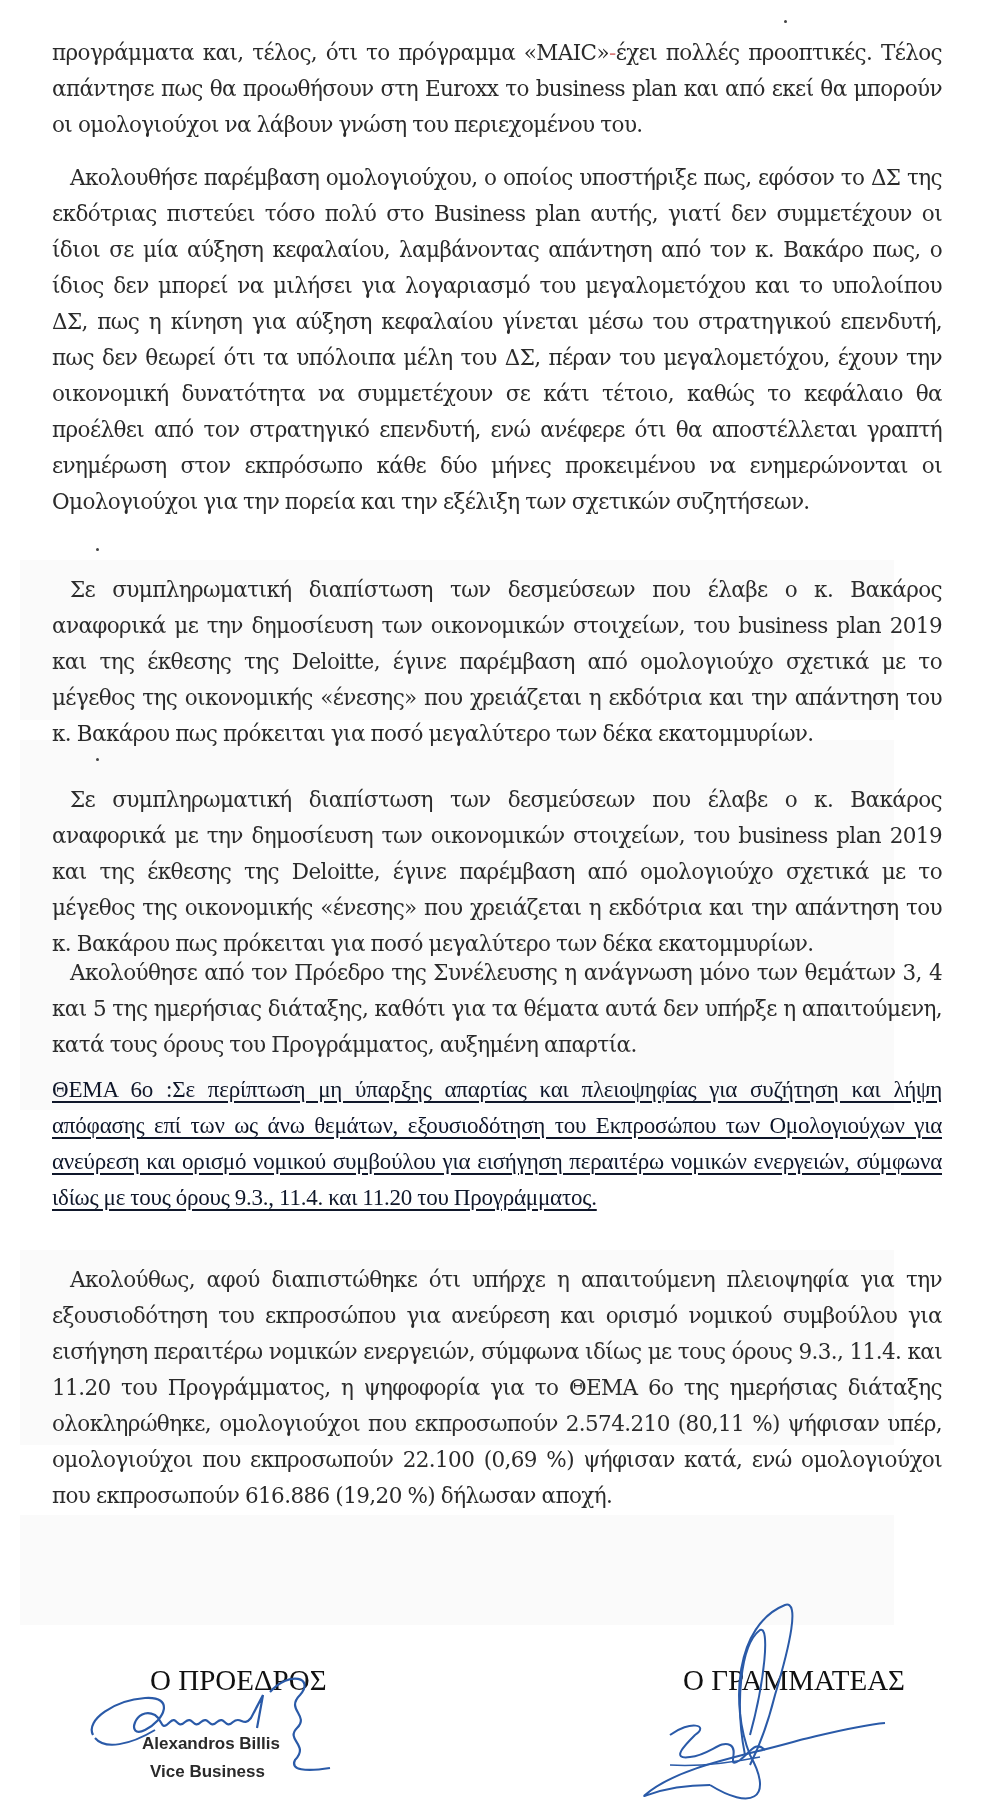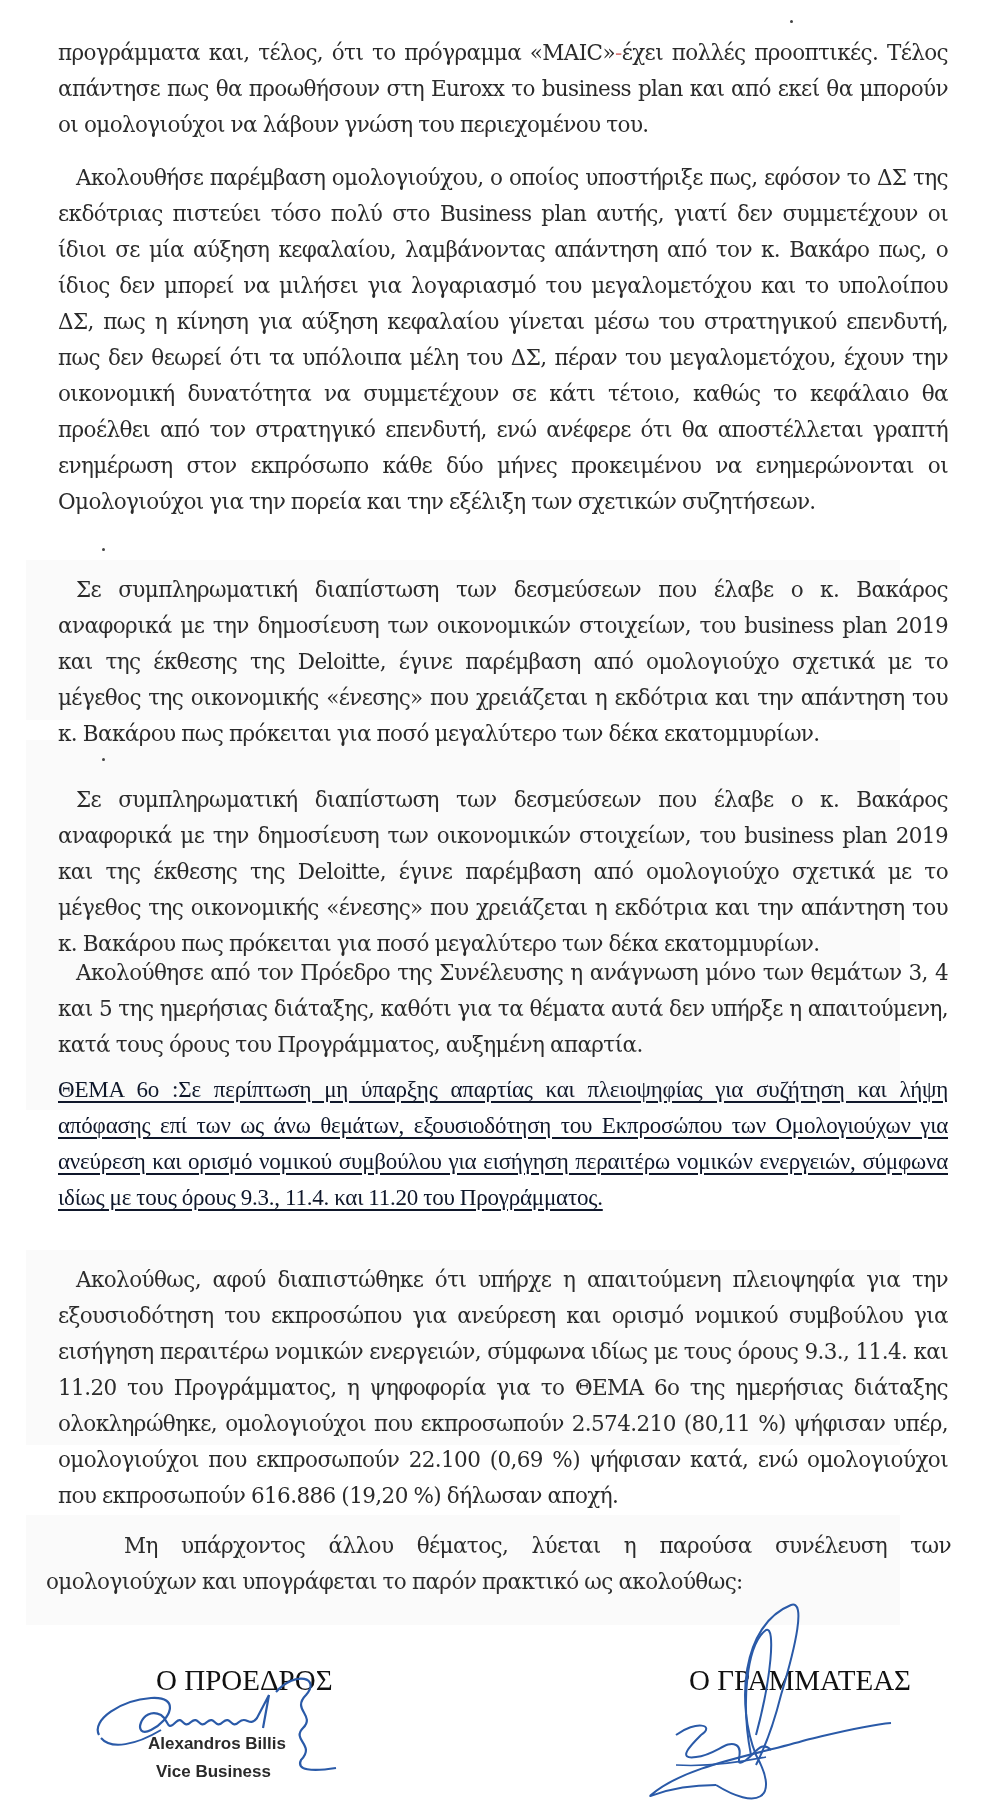--- a/index.html
+++ b/index.html
@@ -1,18 +1,18 @@
 <!DOCTYPE html>
 <html><head>
 <meta charset="utf-8">
 <style>
   html, body { margin: 0; padding: 0; background: #ffffff; }
   body { width: 998px; height: 1811px; position: relative; overflow: hidden;
          font-family: "DejaVu Serif", "Liberation Serif", serif; color: #2b2b2b; }
-  .page { position: absolute; left: 0; top: 0; width: 912px; height: 1811px; margin-left: 6px; }
+  .page { position: absolute; left: 0; top: 0; width: 912px; height: 1811px; }
   .band { position: absolute; left: 20px; right: 18px; background: #fafafa; }
   .para { position: absolute; left: 52px; width: 890px; font-size: 21.5px; line-height: 36px;
           text-align: justify; letter-spacing: -0.6px; word-spacing: -0.5px; }
   .para .indent { display: inline-block; width: 18px; }
   .para.big-indent .indent { width: 78px; }
   .subject { text-decoration: underline; text-decoration-thickness: 1.5px; text-underline-offset: 4px;
              font-family: "Liberation Serif", "DejaVu Serif", serif; font-size: 23px; letter-spacing: -0.2px; color: #0f172a; }
   .red-dash { color: #d97a7a; }
   .dot { position: absolute; width: 3px; height: 3px; border-radius: 50%; background: #444; }
   .sig-label { position: absolute; font-family: "Liberation Serif", "DejaVu Serif", serif; font-size: 29px; color: #111; letter-spacing: 0; }
@@ -40,21 +40,20 @@
 
   <div class="dot" style="left:96px;top:758px;"></div>
   <div class="para" style="top:782px;"><span class="indent"></span><span>Σε συμπληρωματική διαπίστωση των δεσμεύσεων που έλαβε ο κ. Βακάρος αναφορικά με την δημοσίευση των οικονομικών στοιχείων, του business plan 2019 και της έκθεσης της Deloitte, έγινε παρέμβαση από ομολογιούχο σχετικά με το μέγεθος της οικονομικής «ένεσης» που χρειάζεται η εκδότρια και την απάντηση του κ. Βακάρου πως πρόκειται για ποσό μεγαλύτερο των δέκα εκατομμυρίων.</span></div>
 
   <div class="para" style="top:955px;"><span class="indent"></span><span>Ακολούθησε από τον Πρόεδρο της Συνέλευσης η ανάγνωση μόνο των θεμάτων 3, 4 και 5 της ημερήσιας διάταξης, καθότι για τα θέματα αυτά δεν υπήρξε η απαιτούμενη, κατά τους όρους του Προγράμματος, αυξημένη απαρτία.</span></div>
 
   <div class="para subject" style="top:1072px;"><span>ΘΕΜΑ 6ο :Σε περίπτωση μη ύπαρξης απαρτίας και πλειοψηφίας για συζήτηση και λήψη απόφασης επί των ως άνω θεμάτων, εξουσιοδότηση του Εκπροσώπου των Ομολογιούχων για ανεύρεση και ορισμό νομικού συμβούλου για εισήγηση περαιτέρω νομικών ενεργειών, σύμφωνα ιδίως με τους όρους 9.3., 11.4. και 11.20 του Προγράμματος.</span></div>
 
   <div class="para" style="top:1262px;"><span class="indent"></span><span>Ακολούθως, αφού διαπιστώθηκε ότι υπήρχε η απαιτούμενη πλειοψηφία για την εξουσιοδότηση του εκπροσώπου για ανεύρεση και ορισμό νομικού συμβούλου για εισήγηση περαιτέρω νομικών ενεργειών, σύμφωνα ιδίως με τους όρους 9.3., 11.4. και 11.20 του Προγράμματος, η ψηφοφορία για το ΘΕΜΑ 6ο της ημερήσιας διάταξης ολοκληρώθηκε, ομολογιούχοι που εκπροσωπούν 2.574.210  (80,11 %) ψήφισαν υπέρ, ομολογιούχοι που εκπροσωπούν 22.100 (0,69 %) ψήφισαν κατά, ενώ ομολογιούχοι που εκπροσωπούν 616.886 (19,20 %) δήλωσαν αποχή.</span></div>
 
-  <div class="para big-indent" style="top:1528px;left:40px;width:905px;"><span class="indent"></span><span>Μη υπάρχοντος άλλου θέματος, λύεται η παρούσα συνέλευση των ομολογιούχων και υπογράφεται το παρόν πρακτικό ως ακολούθως:</span></div>
 
   <div class="sig-label" style="left:150px;top:1664px;">Ο ΠΡΟΕΔΡΟΣ</div>
   <svg class="sig" style="left:85px;top:1660px;" width="260" height="130">
     <path d="M185 32 C205 10, 230 18, 215 35 C200 50, 225 55, 212 68 C200 80, 225 85, 210 100 C205 110, 220 112, 245 108" fill="none" stroke="#2a5aa8" stroke-width="2.2"></path>
     <path d="M8 75 C0 60, 30 40, 60 38 C90 36, 80 60, 60 70 C40 80, 50 45, 70 55 C78 60, 75 72, 85 62 C92 55, 92 70, 100 62 C108 55, 108 70, 116 62 C124 55, 124 70, 132 62 C140 55, 140 70, 148 62 C156 55, 158 68, 166 58 L178 35 L172 68" fill="none" stroke="#2a5aa8" stroke-width="2.2"></path>
     <path d="M10 78 C20 90, 45 85, 70 70" fill="none" stroke="#2a5aa8" stroke-width="2"></path>
   </svg>
   <div class="sig-name" style="left:142px;top:1734px;">Alexandros Billis</div>
   <div class="sig-name" style="left:150px;top:1762px;">Vice Business</div>
 

